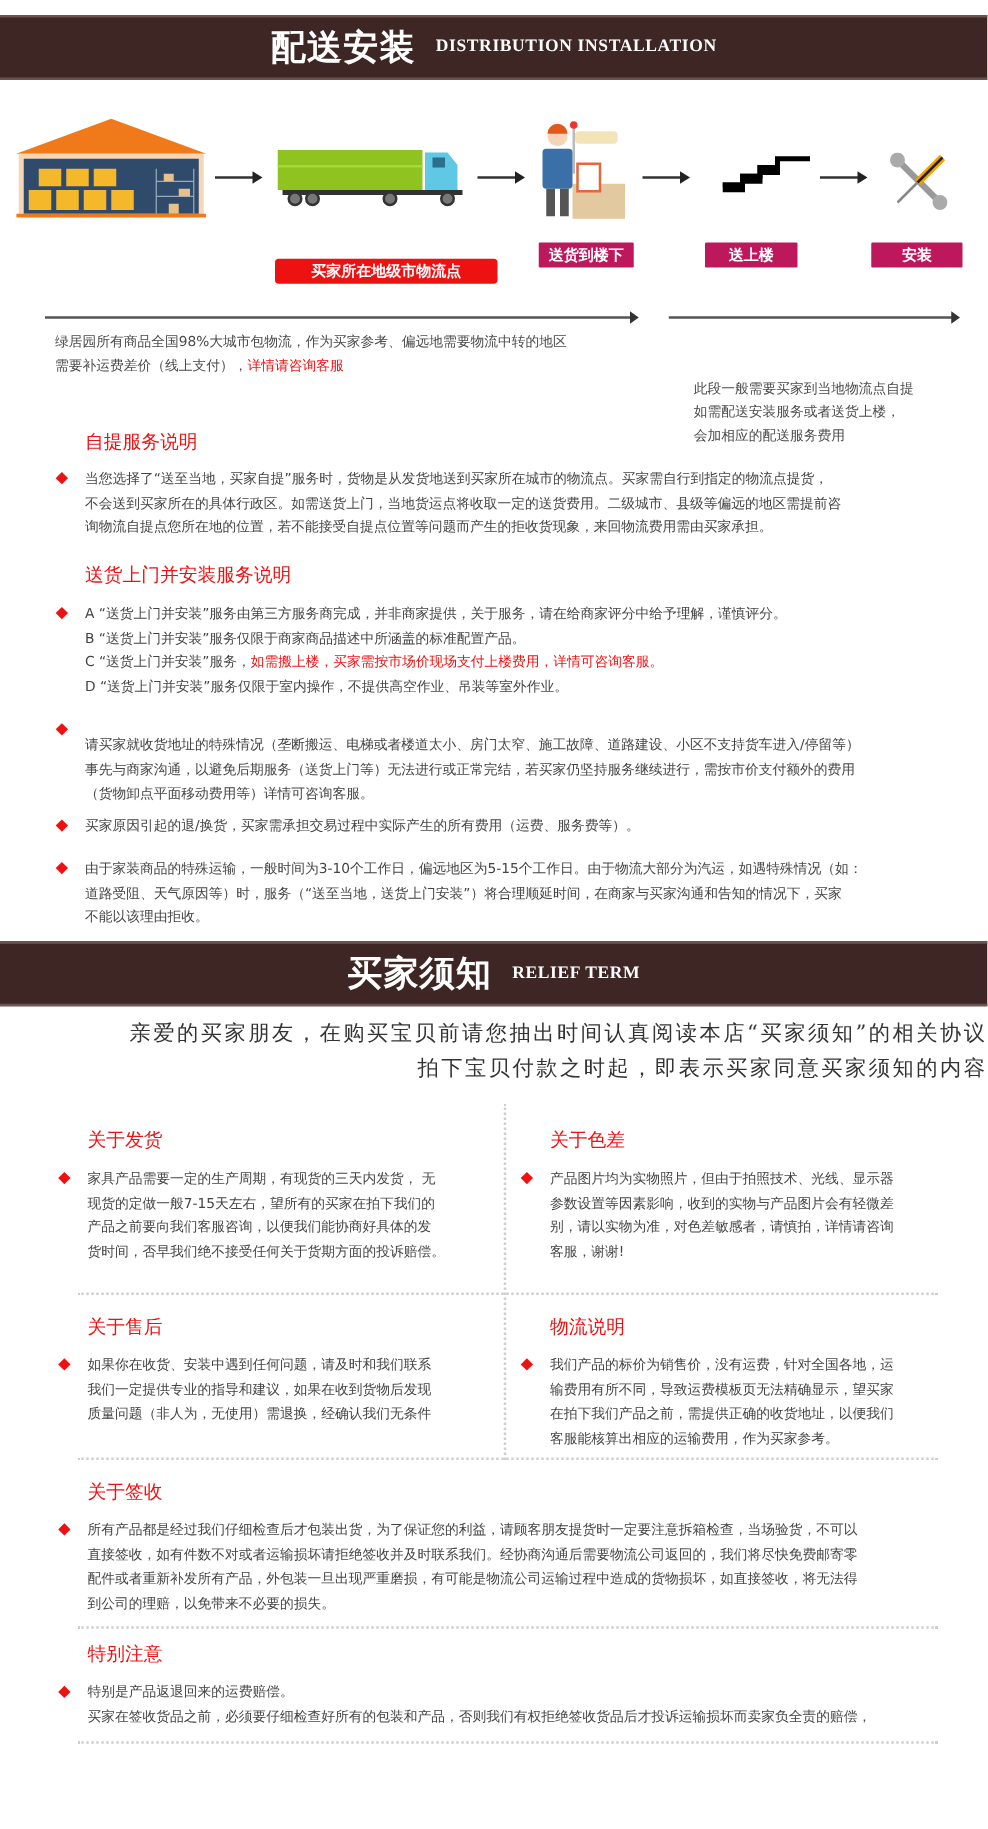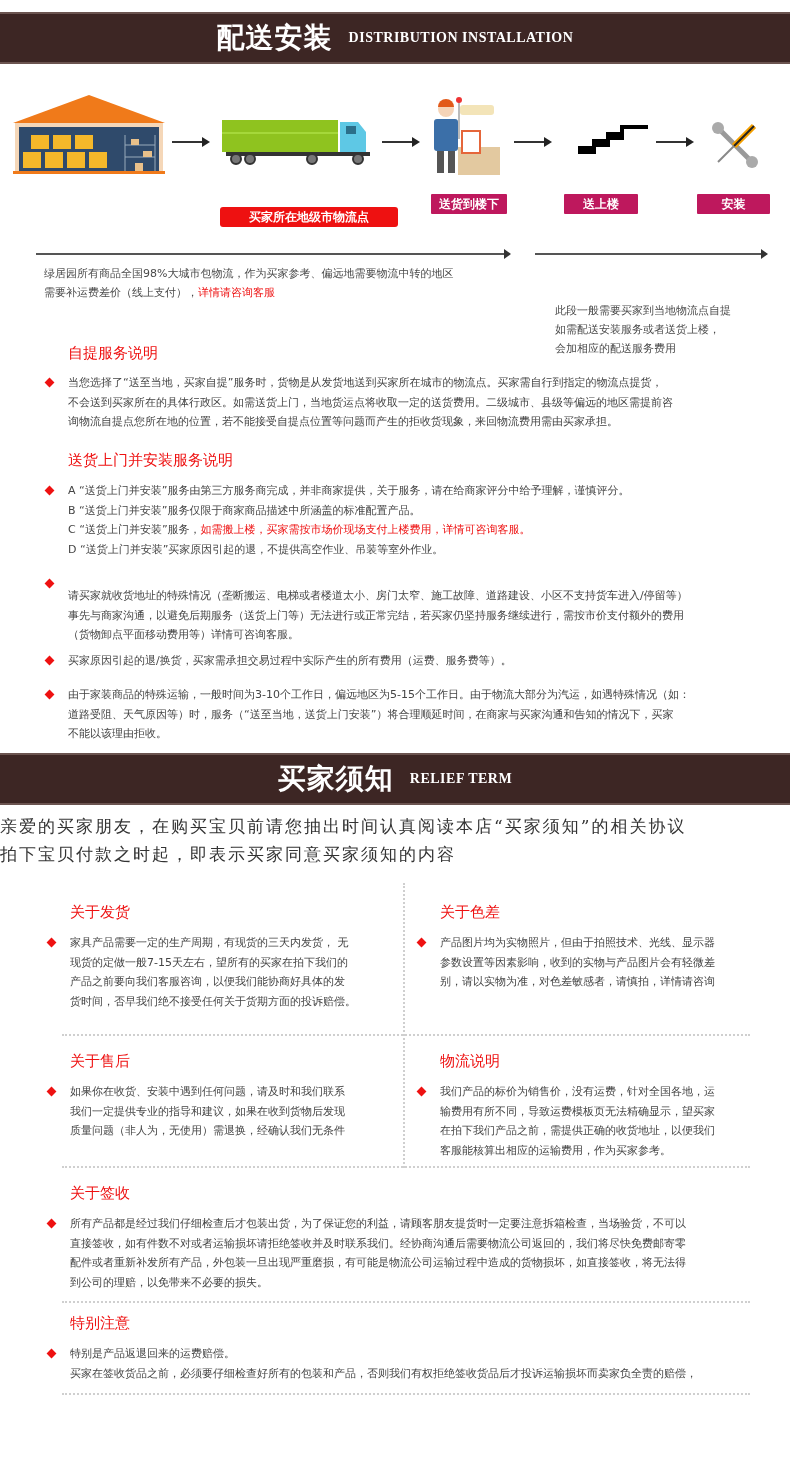--- a/index.html
+++ b/index.html
@@ -25,21 +25,21 @@
   .long-arrow { position: absolute; height: 2px; background: #555; }
   .long-arrow::after { content: ""; position: absolute; right: -3px; top: -4px; border-left: 7px solid #333; border-top: 5px solid transparent; border-bottom: 5px solid transparent; }
 
   .note { position: absolute; font-size: 11px; line-height: 19px; color: #4a4a4a; }
   .red-text { color: #ee1111; }
 
   .section-title { position: absolute; font-size: 15px; color: #ee1111; }
   .bullet { position: absolute; font-size: 11px; line-height: 19.5px; color: #444; }
   .diamond { position: absolute; width: 7px; height: 7px; background: #ee1111; transform: rotate(45deg); }
 
-  .hand { position: absolute; left: 0; width: 790px; text-align: left; font-family: "DejaVu Serif", serif; font-size: 17px; color: #333; letter-spacing: 2px; }
+  .hand { position: absolute; left: 0; width: 790px; text-align: right; font-family: "DejaVu Serif", serif; font-size: 17px; color: #333; letter-spacing: 2px; }
 
   .dot-h { position: absolute; height: 0; border-top: 2px dotted #cfcfcf; }
   .dot-v { position: absolute; width: 0; border-left: 2px dotted #cfcfcf; }
 </style>
 </head>
 <body>
 
 <div class="banner" style="top:0;margin-top:12px;">
   <span class="cn">配送安装</span>
   <span class="en">DISTRIBUTION INSTALLATION</span>
@@ -154,21 +154,21 @@
   <div>不会送到买家所在的具体行政区。如需送货上门，当地货运点将收取一定的送货费用。二级城市、县级等偏远的地区需提前咨</div>
   <div>询物流自提点您所在地的位置，若不能接受自提点位置等问题而产生的拒收货现象，来回物流费用需由买家承担。</div>
 </div>
 
 <div class="section-title" style="left:68px; top:451px;">送货上门并安装服务说明</div>
 <div class="diamond" style="left:46px; top:487px;"></div>
 <div class="bullet" style="left:68px; top:481px; width:700px;">
   <div>A “送货上门并安装”服务由第三方服务商完成，并非商家提供，关于服务，请在给商家评分中给予理解，谨慎评分。</div>
   <div>B “送货上门并安装”服务仅限于商家商品描述中所涵盖的标准配置产品。</div>
   <div><span>C “送货上门并安装”服务，</span><span class="red-text">如需搬上楼，买家需按市场价现场支付上楼费用，详情可咨询客服。</span></div>
-  <div>D “送货上门并安装”买家原因引起的退，不提供高空作业、吊装等室外作业。</div>
+  <div>D “送货上门并安装”服务仅限于室内操作，不提供高空作业、吊装等室外作业。</div>
 </div>
 
 <div class="diamond" style="left:46px; top:580px;"></div>
 <div class="bullet" style="left:68px; top:586px; width:710px;">
   <div>请买家就收货地址的特殊情况（垄断搬运、电梯或者楼道太小、房门太窄、施工故障、道路建设、小区不支持货车进入/停留等）</div>
   <div>事先与商家沟通，以避免后期服务（送货上门等）无法进行或正常完结，若买家仍坚持服务继续进行，需按市价支付额外的费用</div>
   <div>（货物卸点平面移动费用等）详情可咨询客服。</div>
 </div>
 
 <div class="diamond" style="left:46px; top:657px;"></div>
@@ -203,20 +203,21 @@
   <div>产品之前要向我们客服咨询，以便我们能协商好具体的发</div>
   <div>货时间，否早我们绝不接受任何关于货期方面的投诉赔偿。</div>
 </div>
 
 <div class="section-title" style="left:440px; top:903px;">关于色差</div>
 <div class="diamond" style="left:418px; top:939px;"></div>
 <div class="bullet" style="left:440px; top:933px; width:320px;">
   <div>产品图片均为实物照片，但由于拍照技术、光线、显示器</div>
   <div>参数设置等因素影响，收到的实物与产品图片会有轻微差</div>
   <div>别，请以实物为准，对色差敏感者，请慎拍，详情请咨询</div>
+  <div>客服，谢谢!</div>
 </div>
 
 <div class="section-title" style="left:70px; top:1052px;">关于售后</div>
 <div class="diamond" style="left:48px; top:1088px;"></div>
 <div class="bullet" style="left:70px; top:1082px; width:320px;">
   <div>如果你在收货、安装中遇到任何问题，请及时和我们联系</div>
   <div>我们一定提供专业的指导和建议，如果在收到货物后发现</div>
   <div>质量问题（非人为，无使用）需退换，经确认我们无条件</div>
 </div>
 

